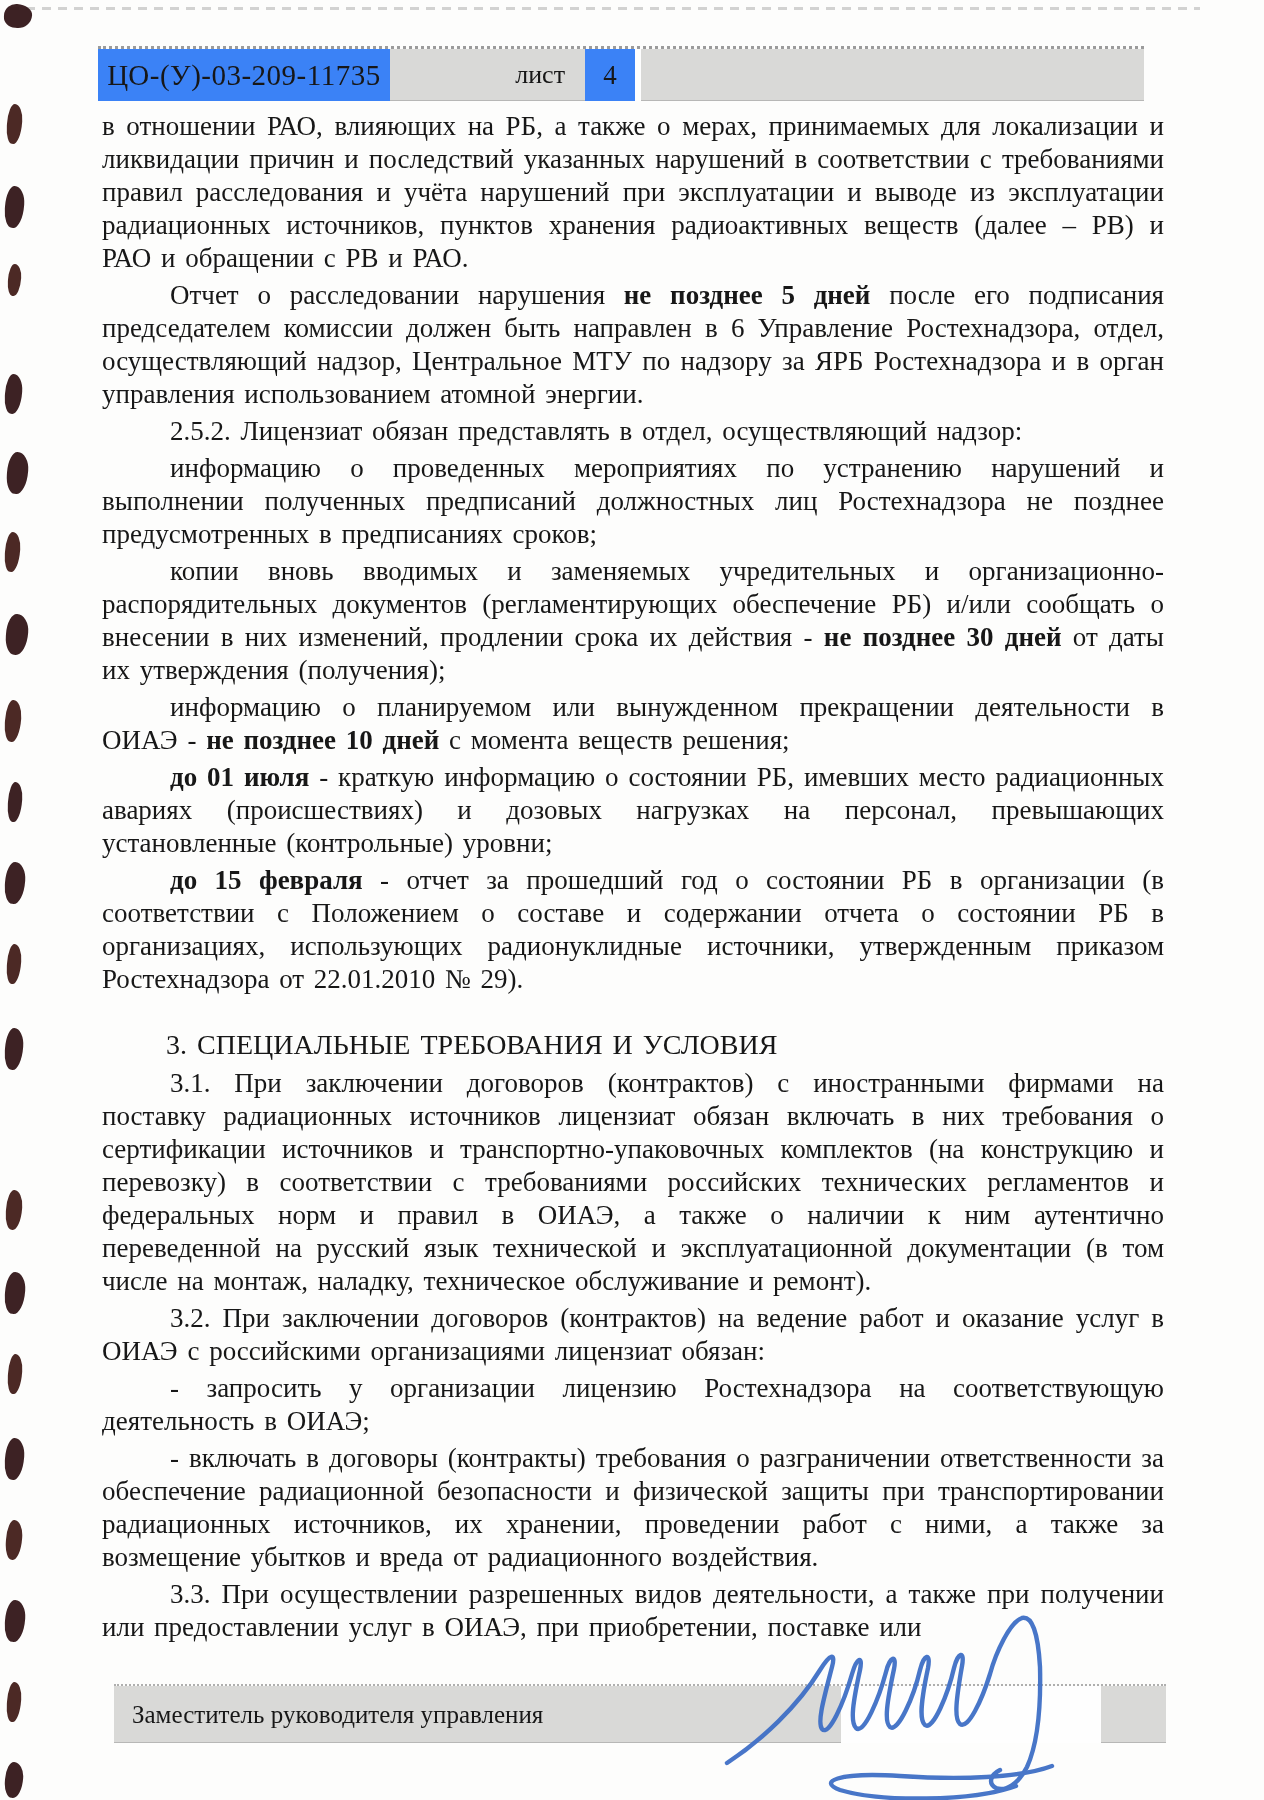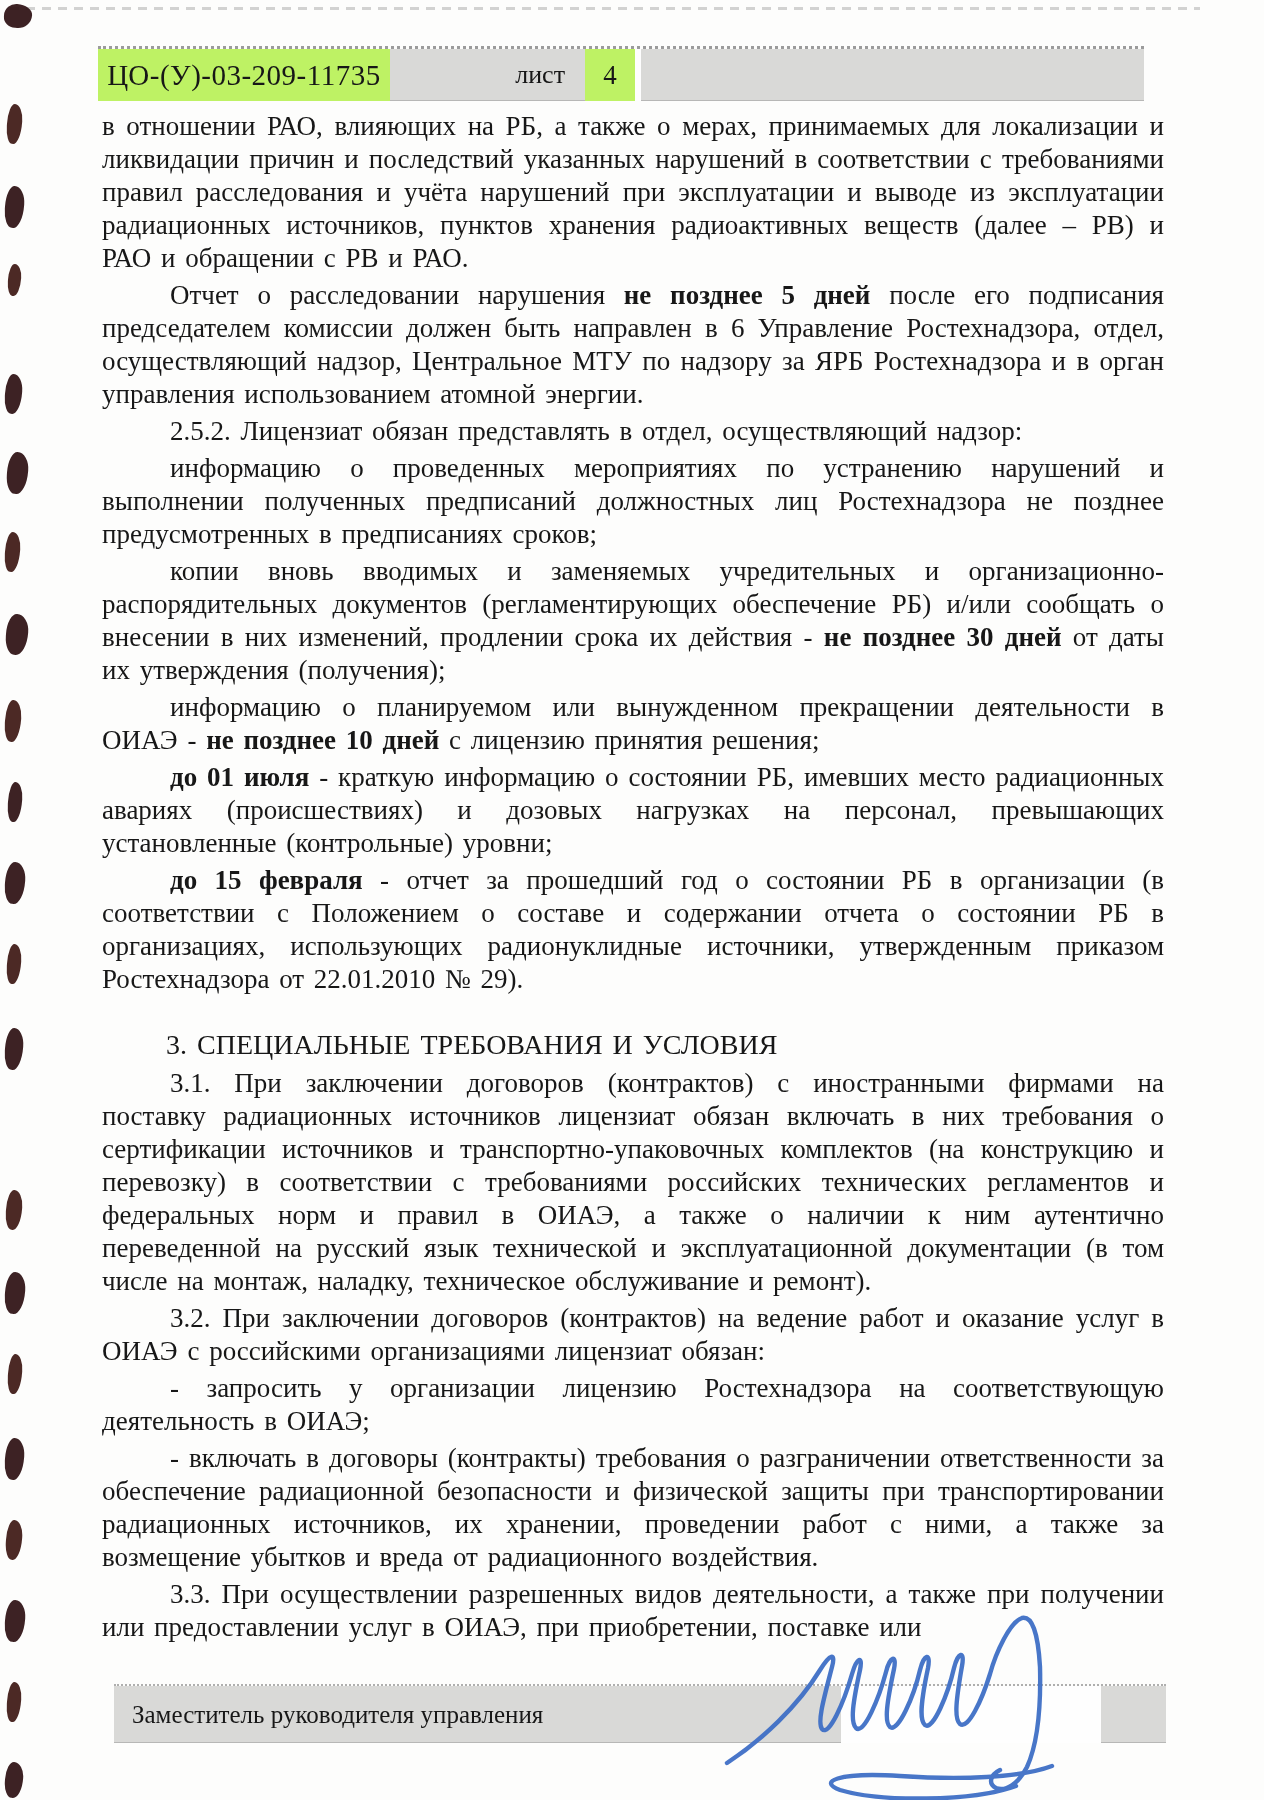--- a/index.html
+++ b/index.html
@@ -15,21 +15,21 @@
     background:repeating-linear-gradient(90deg,rgba(110,110,110,.30) 0 9px,transparent 9px 16px);
   }
   
   .header-bar{
     position:absolute;left:98px;top:46px;width:1046px;height:52px;
     display:flex;align-items:stretch;
     border-top:3px dotted rgba(75,75,75,.55);
   }
   .hcell{display:flex;align-items:center;}
   .gray{background:#d9d9d7;box-shadow:inset 0 -1px 0 rgba(120,120,120,.35);}
-  .white{background:#bef264;}
+  .white{background:#3b82f6;}
   .title-cell{width:447px;padding-left:22px;font-size:26px;word-spacing:13px;}
   .license-cell{width:292px;justify-content:center;font-size:29px;letter-spacing:.5px;}
   .sheet-cell{width:175px;justify-content:flex-end;padding-right:20px;font-size:26px;}
   .sheetnum-cell{width:50px;justify-content:center;font-size:27px;}
   .hdr-gap{width:6px;background:#fefefe;}
   .end-cell{flex:1;}
   
   .body-text{
     position:absolute;left:98px;top:106px;width:1070px;
     font-size:27px;line-height:33px;text-align:justify;word-spacing:3px;
@@ -103,21 +103,21 @@
   <div class="hdr-gap"></div>
   <div class="hcell gray end-cell"></div>
 </div>
 
 <div class="body-text">
   <p class="noindent"><span>в отношении РАО, влияющих на РБ, а также о мерах, принимаемых для локализации и ликвидации причин и последствий указанных нарушений в соответствии с требованиями правил расследования и учёта нарушений при эксплуатации и выводе из эксплуатации радиационных источников, пунктов хранения радиоактивных веществ (далее – РВ) и РАО и обращении с РВ и РАО.</span></p>
   <p><span>Отчет о расследовании нарушения </span><b>не позднее 5 дней</b><span> после его подписания председателем комиссии должен быть направлен в 6 Управление Ростехнадзора, отдел, осуществляющий надзор, Центральное МТУ по надзору за ЯРБ Ростехнадзора и в орган управления использованием атомной энергии.</span></p>
   <p><span>2.5.2. Лицензиат обязан представлять в отдел, осуществляющий надзор:</span></p>
   <p><span>информацию о проведенных мероприятиях по устранению нарушений и выполнении полученных предписаний должностных лиц Ростехнадзора не позднее предусмотренных в предписаниях сроков;</span></p>
   <p><span>копии вновь вводимых и заменяемых учредительных и организационно-распорядительных документов (регламентирующих обеспечение РБ) и/или сообщать о внесении в них изменений, продлении срока их действия - </span><b>не позднее 30 дней</b><span> от даты их утверждения (получения);</span></p>
-  <p><span>информацию о планируемом или вынужденном прекращении деятельности в ОИАЭ - </span><b>не позднее 10 дней</b><span> с лицензию принятия решения;</span></p>
+  <p><span>информацию о планируемом или вынужденном прекращении деятельности в ОИАЭ - </span><b>не позднее 10 дней</b><span> с момента веществ решения;</span></p>
   <p><b>до 01 июля</b><span> - краткую информацию о состоянии РБ, имевших место радиационных авариях (происшествиях) и дозовых нагрузках на персонал, превышающих установленные (контрольные) уровни;</span></p>
   <p><b>до 15 февраля</b><span> - отчет за прошедший год о состоянии РБ в организации (в соответствии с Положением о составе и содержании отчета о состоянии РБ в организациях, использующих радионуклидные источники, утвержденным приказом Ростехнадзора от 22.01.2010 № 29).</span></p>
   <h2 class="sec-heading">3. СПЕЦИАЛЬНЫЕ ТРЕБОВАНИЯ И УСЛОВИЯ</h2>
   <p><span>3.1. При заключении договоров (контрактов) с иностранными фирмами на поставку радиационных источников лицензиат обязан включать в них требования о сертификации источников и транспортно-упаковочных комплектов (на конструкцию и перевозку) в соответствии с требованиями российских технических регламентов и федеральных норм и правил в ОИАЭ, а также о наличии к ним аутентично переведенной на русский язык технической и эксплуатационной документации (в том числе на монтаж, наладку, техническое обслуживание и ремонт).</span></p>
   <p><span>3.2. При заключении договоров (контрактов) на ведение работ и оказание услуг в ОИАЭ с российскими организациями лицензиат обязан:</span></p>
   <p><span>- запросить у организации лицензию Ростехнадзора на соответствующую деятельность в ОИАЭ;</span></p>
   <p><span>- включать в договоры (контракты) требования о разграничении ответственности за обеспечение радиационной безопасности и физической защиты при транспортировании радиационных источников, их хранении, проведении работ с ними, а также за возмещение убытков и вреда от радиационного воздействия.</span></p>
   <p><span>3.3. При осуществлении разрешенных видов деятельности, а также при получении или предоставлении услуг в ОИАЭ, при приобретении, поставке или</span></p>
 </div>
 

